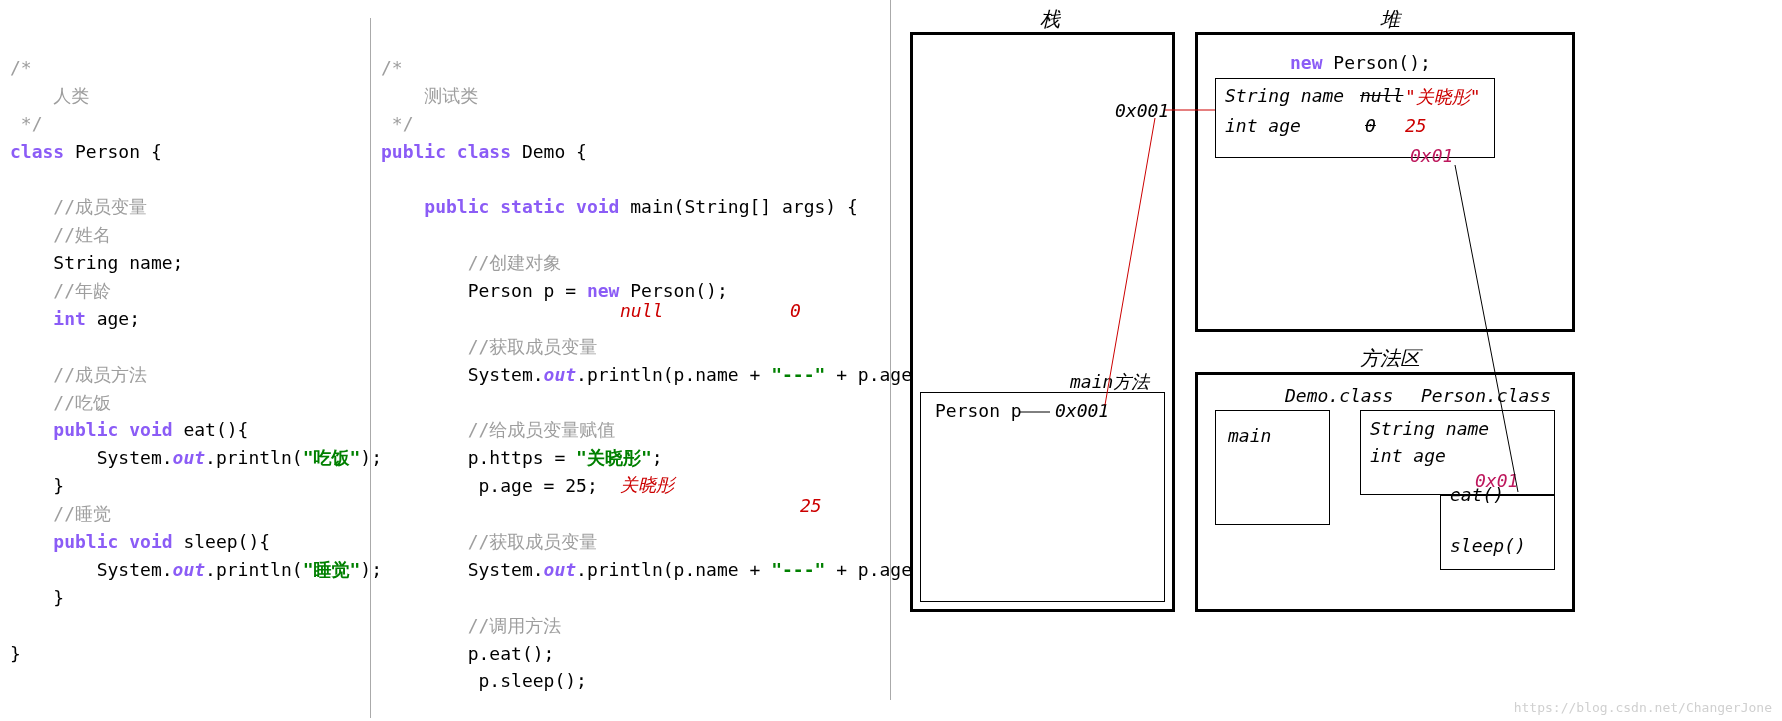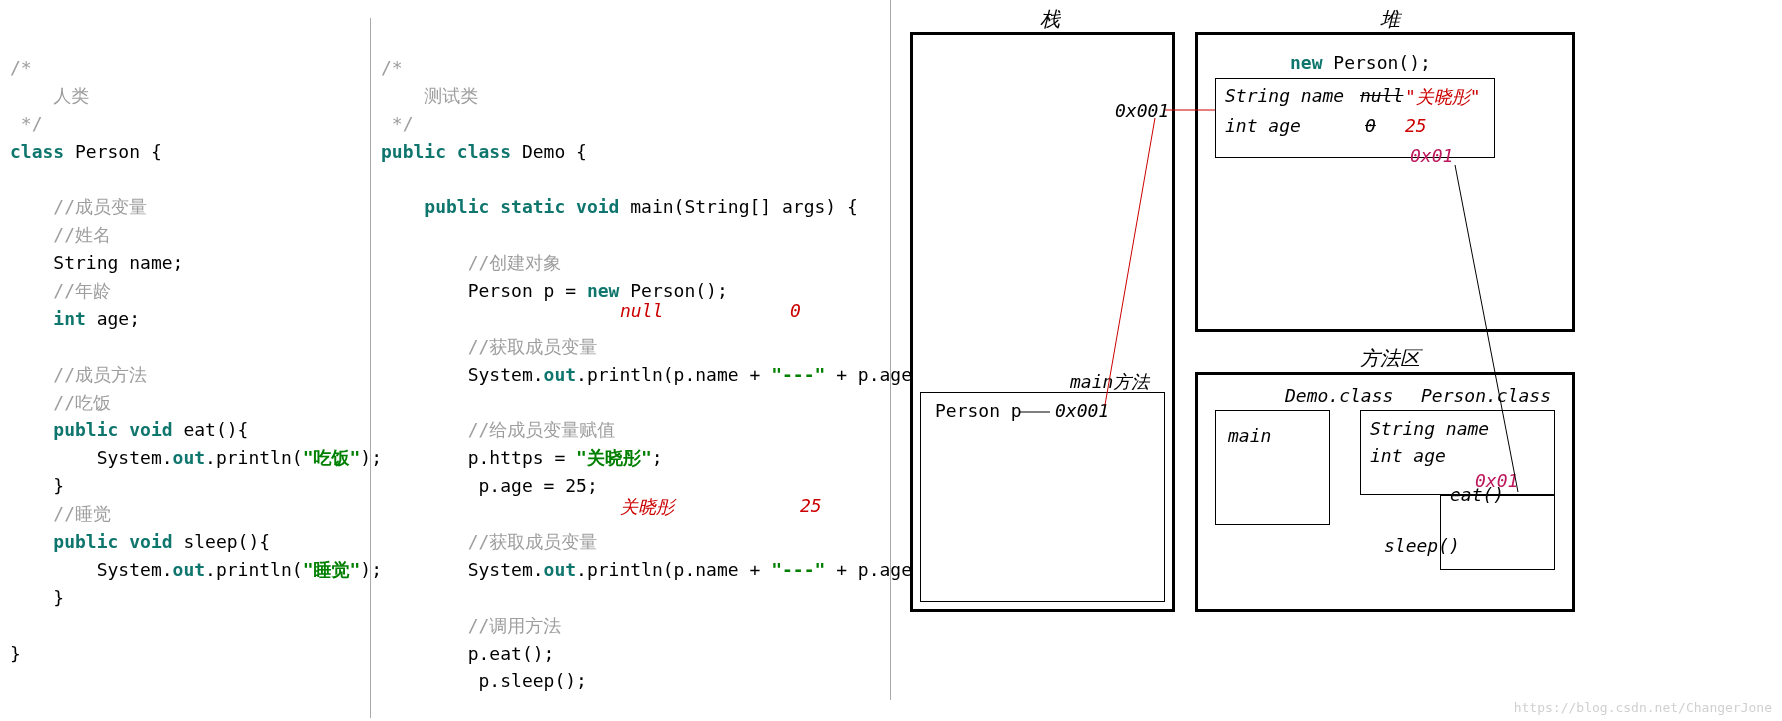--- a/index.html
+++ b/index.html
@@ -14,23 +14,23 @@
   .panel{
     position:absolute;
     border-left:1px solid #aaa;
     padding:8px 10px;
     line-height:1.55;
     white-space:pre;
     margin-top:18px;
   }
   .panel.first{border-left:none}
   .cmt{color:#9e9e9e}
-  .kw{color:#0f766e;font-weight:bold}
+  .kw{color:#8b5cf6;font-weight:bold}
   .str{color:#008000;font-weight:bold}
-  .it{}
+  .it{font-style:italic}
   .ann{color:#cc0000;font-style:italic;position:absolute}
   .memlabel{
     position:absolute;
     font-style:italic;
     font-size:20px;
     text-align:center;
   }
   .membox{
     position:absolute;
     border:3px solid #000;
@@ -99,21 +99,21 @@
 <span class="cmt">        //调用方法</span>
 <span>        p.eat();</span>
 <span>         p.sleep();</span>
 <span></span>
 <span>    }</span>
 
 </div>
 
 <span class="ann" style="left:620px;top:300px">null</span>
 <span class="ann" style="left:790px;top:300px">0</span>
-<span class="ann" style="left:620px;top:495px">关晓彤</span>
+<span class="ann" style="left:620px;top:473px">关晓彤</span>
 <span class="ann" style="left:800px;top:495px">25</span>
 
 <div style="position:absolute;left:890px;top:0;width:1px;height:700px;background:#aaa"></div>
 
 <div class="memlabel" style="left:990px;top:6px;width:120px">栈</div>
 <div class="memlabel" style="left:1330px;top:6px;width:120px">堆</div>
 <div class="memlabel" style="left:1330px;top:345px;width:120px">方法区</div>
 
 <div class="membox" style="left:910px;top:32px;width:265px;height:580px"></div>
 
@@ -145,21 +145,21 @@
 <div class="txt" style="left:1228px;top:425px">main</div>
 
 <div class="txt" style="left:1421px;top:385px">Person.class</div>
 <div class="thinbox" style="left:1360px;top:410px;width:195px;height:85px"></div>
 <div class="txt" style="left:1370px;top:418px">String name</div>
 <div class="txt" style="left:1370px;top:445px">int age</div>
 <div class="txt grn" style="left:1475px;top:470px">0x01</div>
 
 <div class="thinbox" style="left:1440px;top:495px;width:115px;height:75px"></div>
 <div class="txt" style="left:1450px;top:484px">eat()</div>
-<div class="txt" style="left:1384px;top:535px">sleep()</div>
+<div class="txt" style="left:1450px;top:535px">sleep()</div>
 
 <svg class="overlay" width="1782" height="721">
 
   <line x1="1020" y1="412" x2="1050" y2="412" stroke="#000" stroke-width="1"></line>
 
   <line x1="1105" y1="405" x2="1155" y2="118" stroke="#c00" stroke-width="1"></line>
 
   <line x1="1165" y1="110" x2="1215" y2="110" stroke="#c00" stroke-width="1"></line>
 
   <line x1="1455" y1="165" x2="1518" y2="492" stroke="#000" stroke-width="1"></line>

